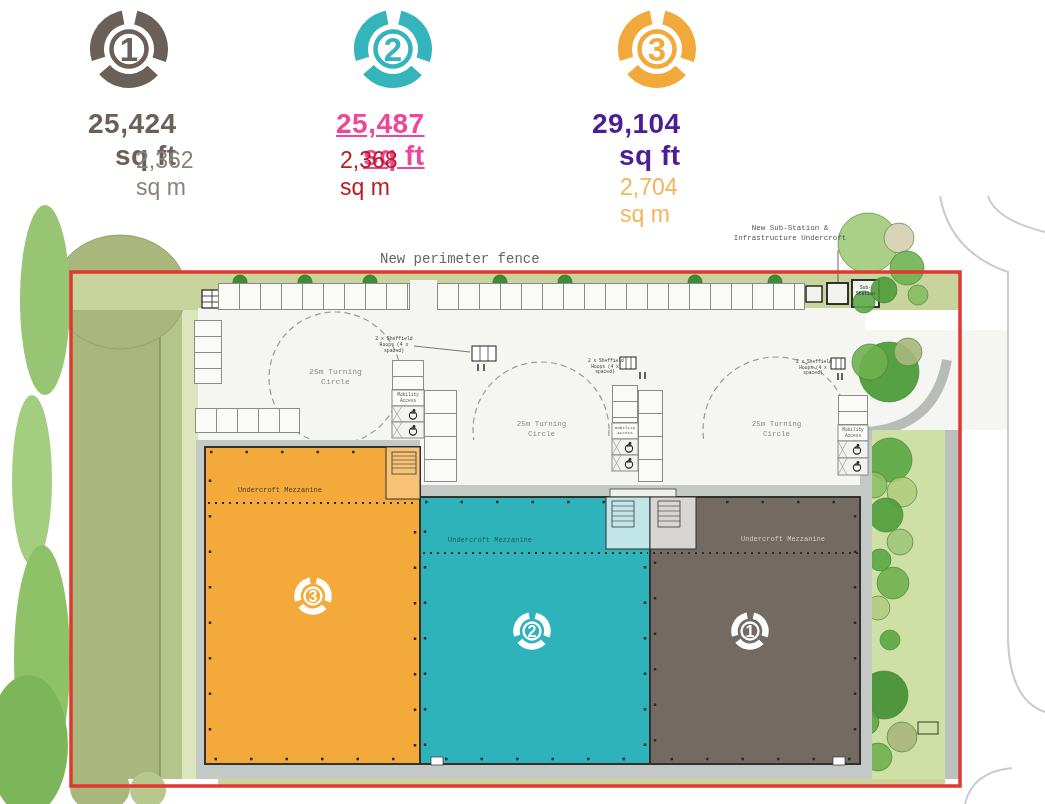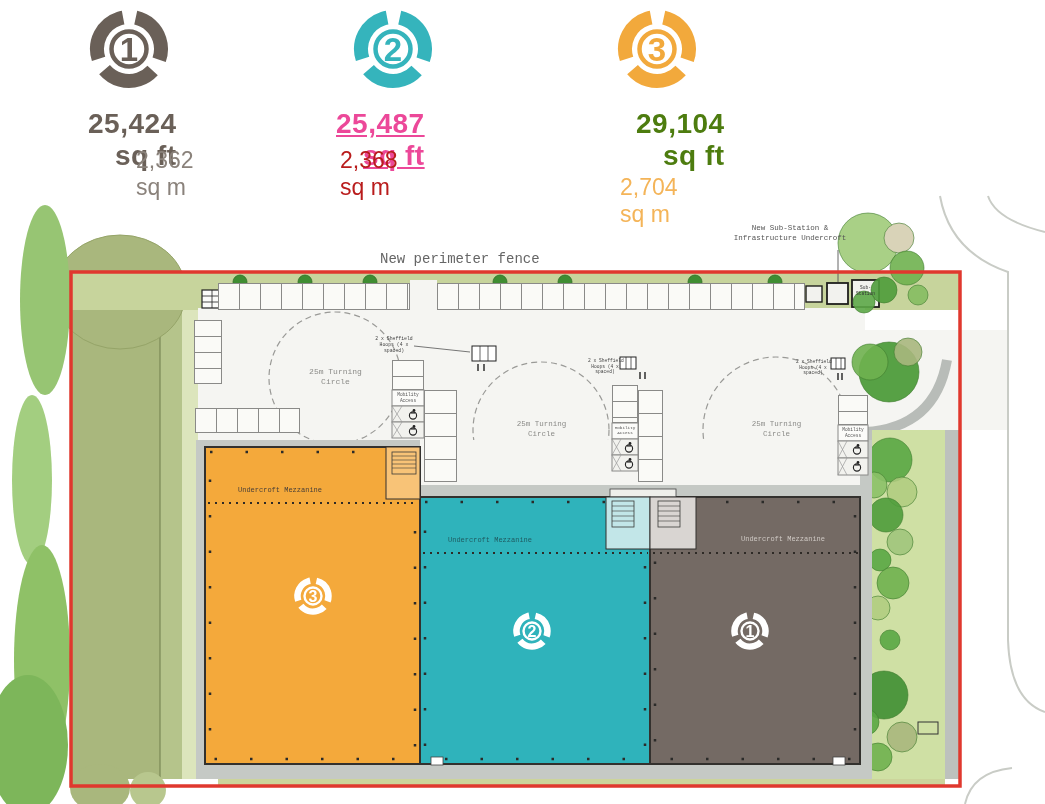--- a/index.html
+++ b/index.html
@@ -50,21 +50,21 @@
   </div>
 
   <div class="abs" style="left:0;top:0;">
     <svg class="abs" style="left:615px;top:7px;" width="84" height="84" viewBox="-42 -42 84 84">
       <g>
         <circle r="32" fill="none" stroke="#F2A93C" stroke-width="14" stroke-dasharray="54.35 12.67" transform="rotate(-198)"></circle>
         <circle r="17.5" fill="none" stroke="#F2A93C" stroke-width="4.5"></circle>
         <text text-anchor="middle" y="12" font-size="33" font-weight="700" fill="#F2A93C">3</text>
       </g>
     </svg>
-    <div class="stat-sqft" style="left:636px;top:108px;color:#4d7c0f;">29,104 sq ft</div>
+    <div class="stat-sqft" style="left:592px;top:108px;color:#4c1d95;">29,104 sq ft</div>
     <div class="stat-sqm" style="left:620px;top:143px;color:#F4B458;margin-top:31px;">2,704 sq m</div>
   </div>
 
   <svg class="abs" style="left:0;top:0;z-index:1;" width="1045" height="804" viewBox="0 0 1045 804">
 
     <g>
       <rect x="71" y="272" width="89" height="507" fill="#A9B77D"></rect>
       <rect x="160" y="272" width="22" height="507" fill="#B5C48B"></rect>
       <rect x="182" y="272" width="16" height="507" fill="#DCE5BC"></rect>
       <line x1="160" y1="272" x2="160" y2="779" stroke="#6F7D4D" stroke-width="1"></line>

